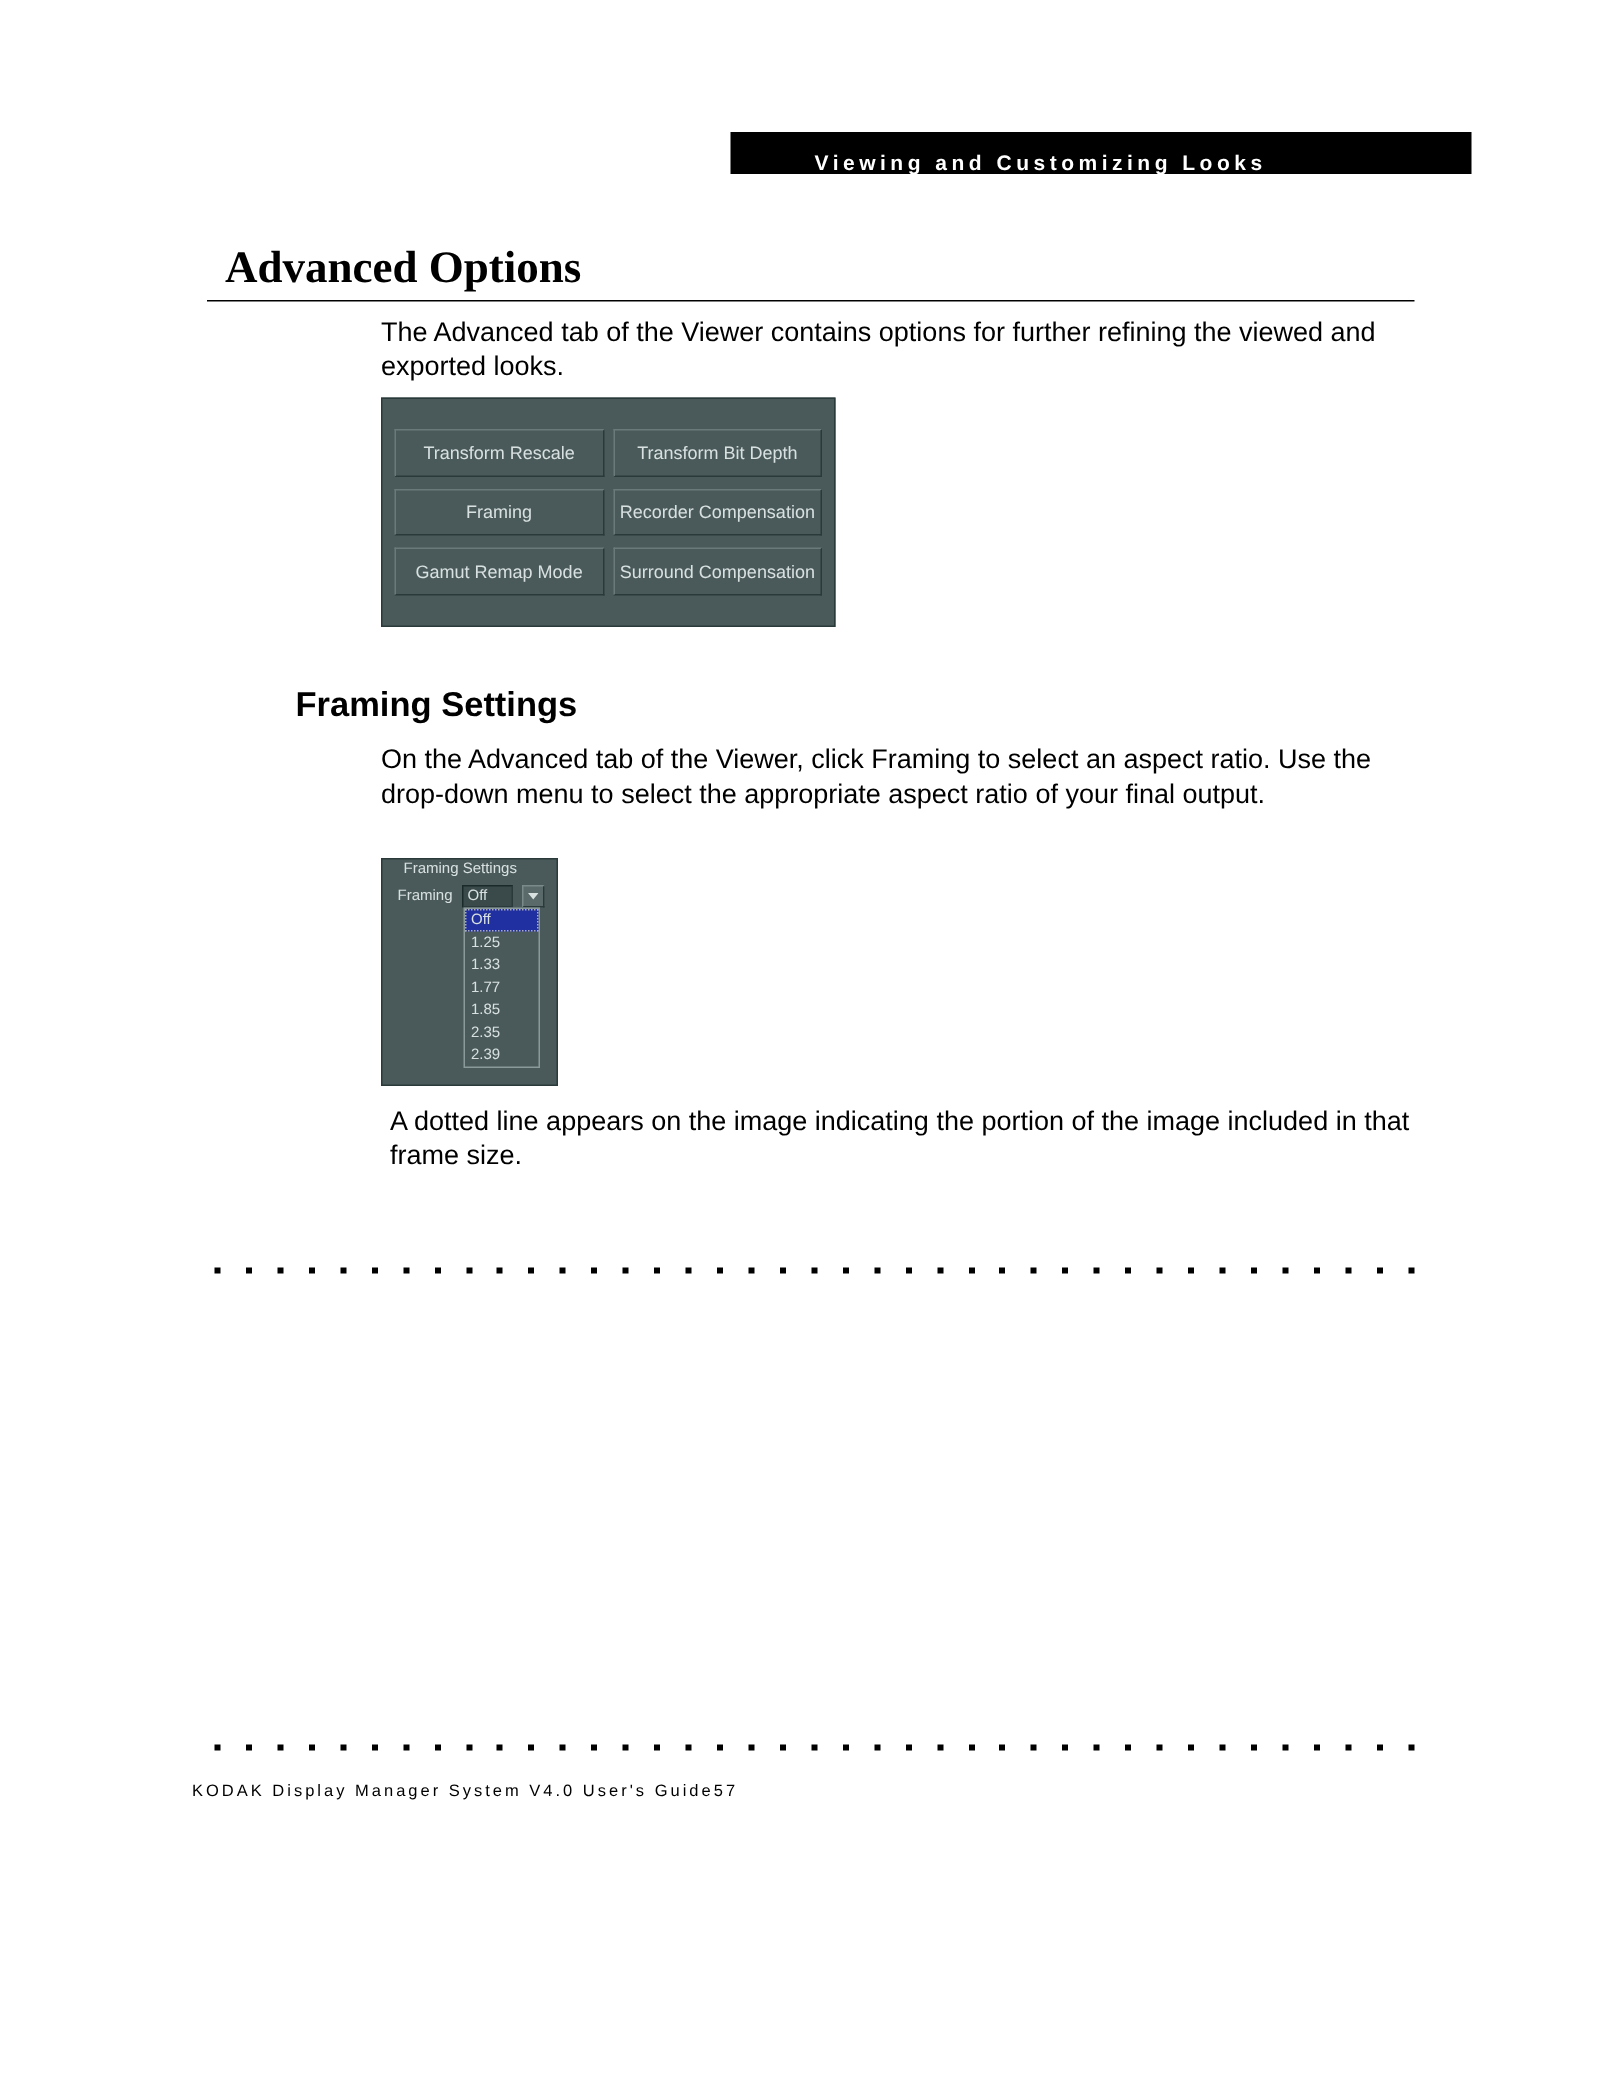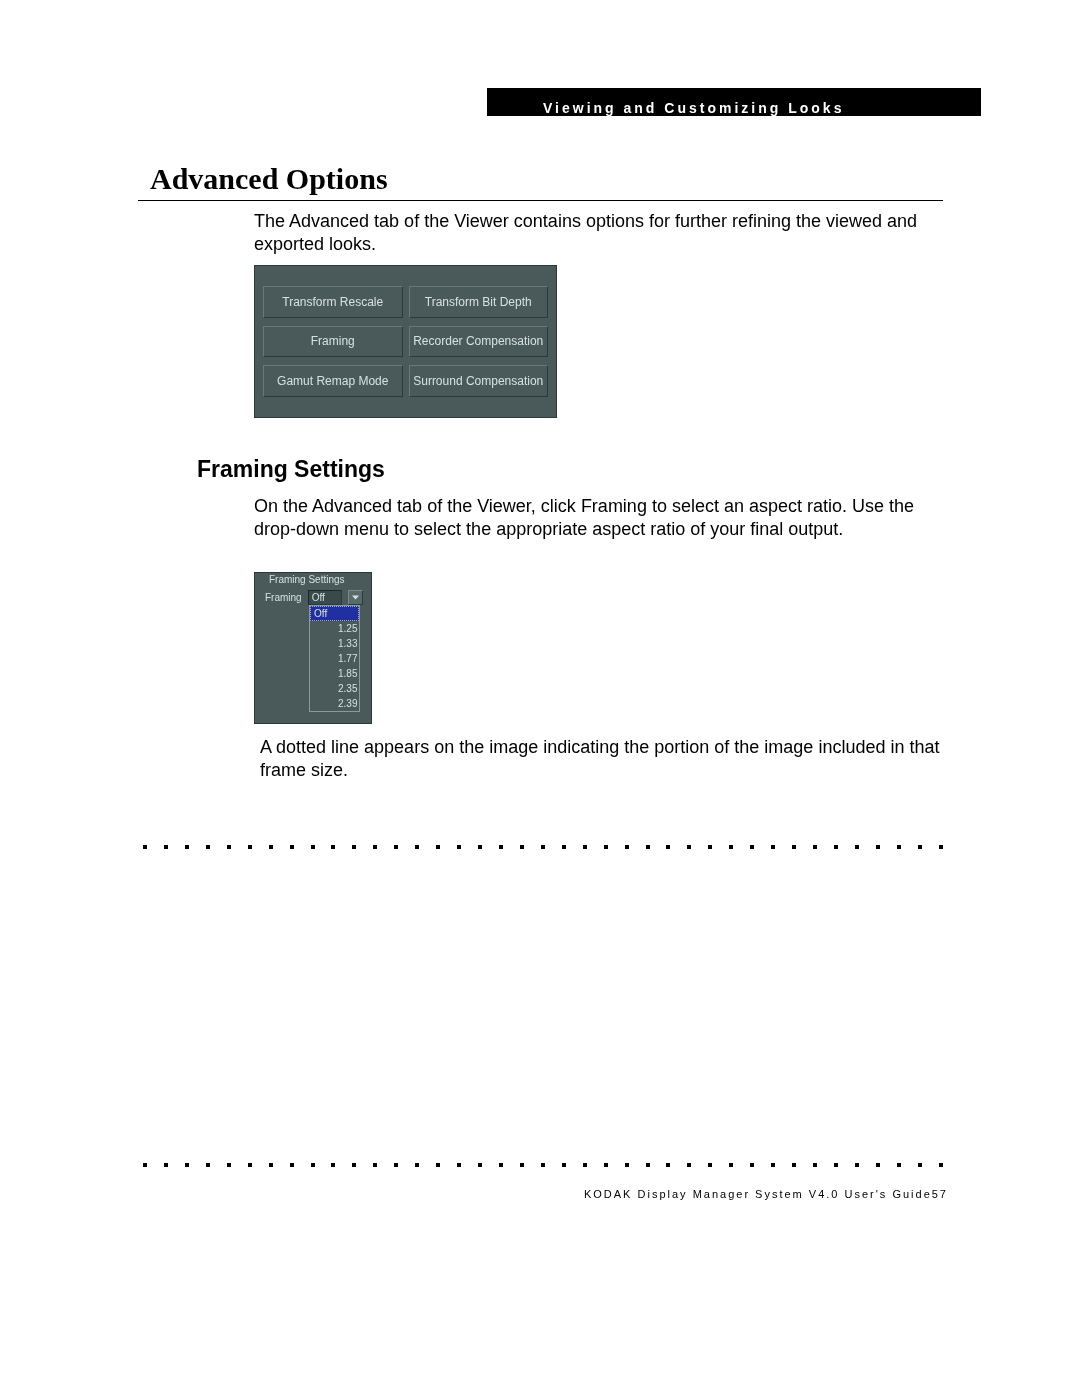--- a/index.html
+++ b/index.html
@@ -157,21 +157,20 @@
     left: 54px;
     width: 51px;
     background: #4a5a5a;
     border: 1px solid #8a9a9a;
   }
   .framing-option {
     color: #d8e0e0;
     font-size: 10px;
     padding: 1px 4px;
     line-height: 1.3;
-    margin-left: 24px;
   }
   .framing-option.selected {
     background: #2030a0;
     border: 1px dotted #aab;
     margin: 0px;
     padding: 0px 3px;
   }
   .para3 {
     position: absolute;
     top: 736px;
@@ -188,24 +187,24 @@
     justify-content: space-between;
   }
   .dot {
     width: 4px;
     height: 4px;
     background: #000;
   }
   .footer {
     position: absolute;
     top: 1188px;
-    left: 138px;
+    left: 128px;
     width: 810px;
     display: flex;
-    justify-content: flex-end;
+    justify-content: flex-start;
     font-size: 11px;
     letter-spacing: 2px;
     color: #000;
   }
 </style>
 </head>
 <body>
 
 <div class="header-bar">
   <span>Viewing and Customizing Looks</span>

